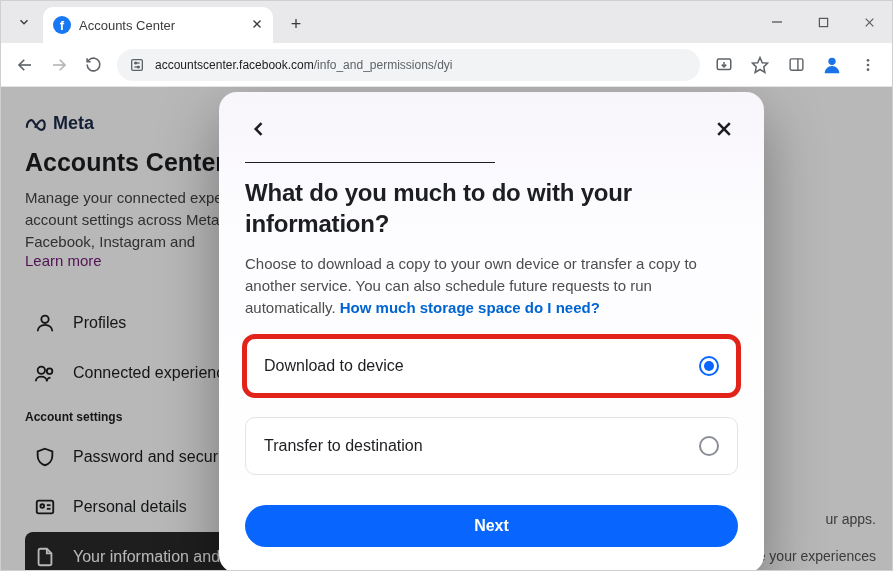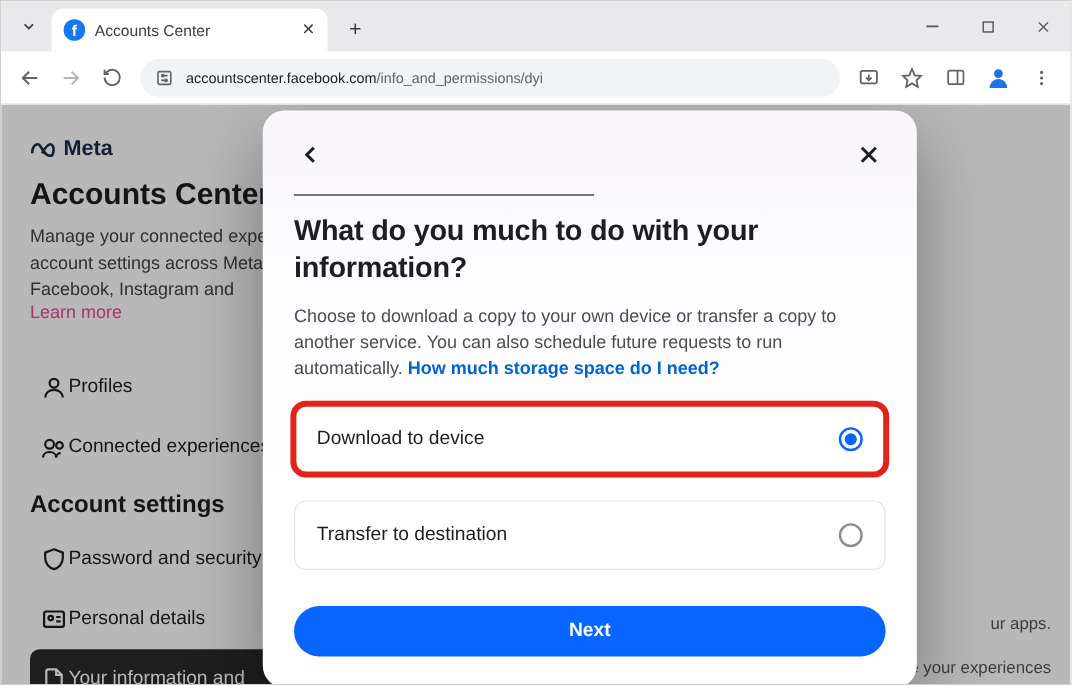--- a/index.html
+++ b/index.html
@@ -28,25 +28,25 @@
   .profile-btn svg { fill:#1a73e8; }
 
   
   .page { position:relative; flex:1; background:#fff; overflow:hidden; }
   .page-dim { position:absolute; inset:0; background:rgba(0,0,0,0.28); z-index:200; }
   .content { position:absolute; inset:0; padding: 26px 0 0 24px; color:#1c1e21; }
   .meta-logo { display:flex; align-items:center; gap:6px; color:#1c2b4a; font-weight:700; font-size:18px; }
   .meta-glyph { width:22px; height:14px; }
   h1.page-h1 { font-size:25px; font-weight:700; margin:14px 0 10px; }
   .page-desc { font-size:15px; color:#444; max-width:320px; line-height:1.45; }
-  .learn-more { color:#ec4899; font-size:15px; }
+  .learn-more { color:#701a75; font-size:15px; }
   .sidebar { margin-top:28px; width:340px; }
-  .side-item { display:flex; align-items:center; height:50px; font-size:16px; color:#1c1e21; padding:0 8px; }
+  .side-item { display:flex; align-items:center; gap:16px; height:50px; font-size:16px; color:#1c1e21; padding:0 8px; }
   .side-icon { width:24px; height:24px; display:flex; align-items:center; justify-content:center; color:#1c1e21; }
-  .side-heading { font-size:20px; font-weight:700; margin:12px 0 8px; }
+  .side-heading { font-size:12px; font-weight:700; margin:12px 0 8px; }
   .side-item.active { background:#2a2a2a; color:#fff; border-radius:8px; }
   .side-item.active .side-icon { color:#fff; }
   .right-note { position:absolute; right:16px; top:424px; font-size:14px; color:#555; }
   .right-note2 { position:absolute; right:16px; bottom:6px; font-size:14px; color:#555; }
 
   
   .dialog { position:absolute; z-index:300; left:218px; top:5px; width:545px; height:filters; background:linear-gradient(180deg,#f8f5fb 0%, #fdfdff 30%, #fff 100%); border-radius:18px; box-shadow:0 24px 60px rgba(0,0,0,0.35); padding: 22px 26px 26px; }
   .dlg-top { display:flex; justify-content:space-between; align-items:center; height:30px; }
   .dlg-arrow, .dlg-close { width:28px; height:28px; display:flex; align-items:center; justify-content:center; color:#1c1e21; }
   .dlg-divider { width:250px; height:1px; background:#1c1e21; margin-top:18px; }

